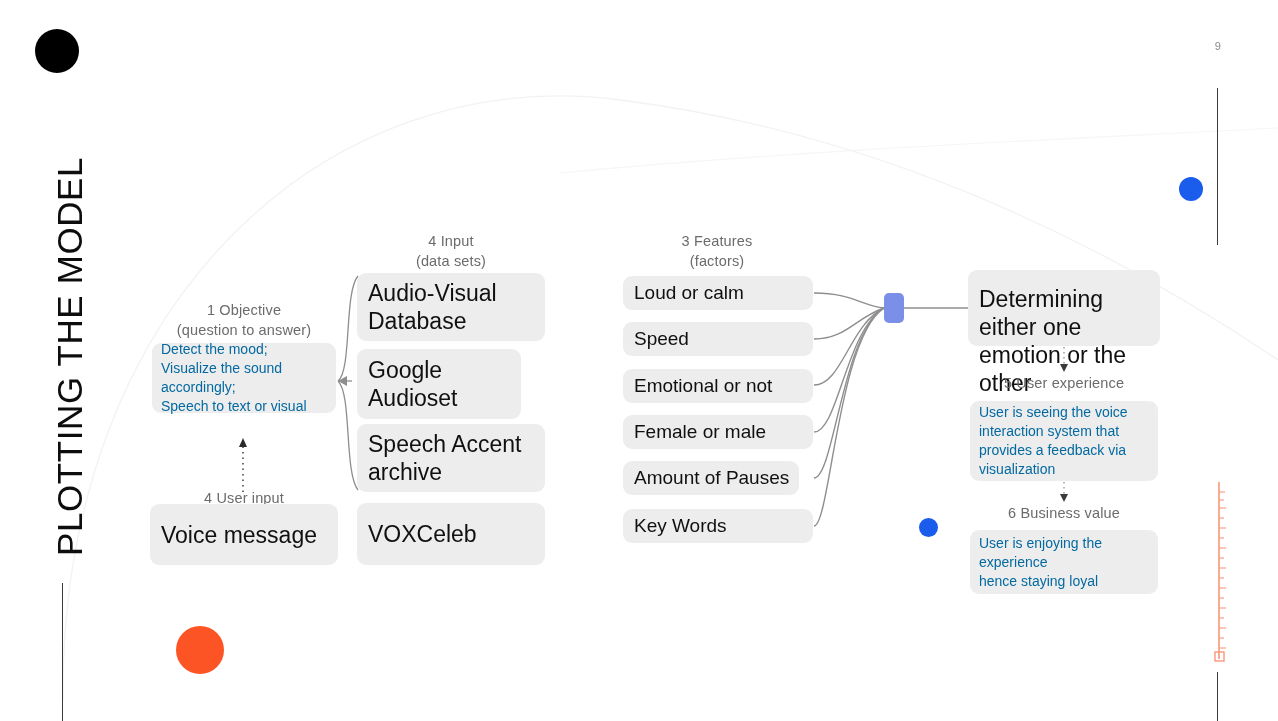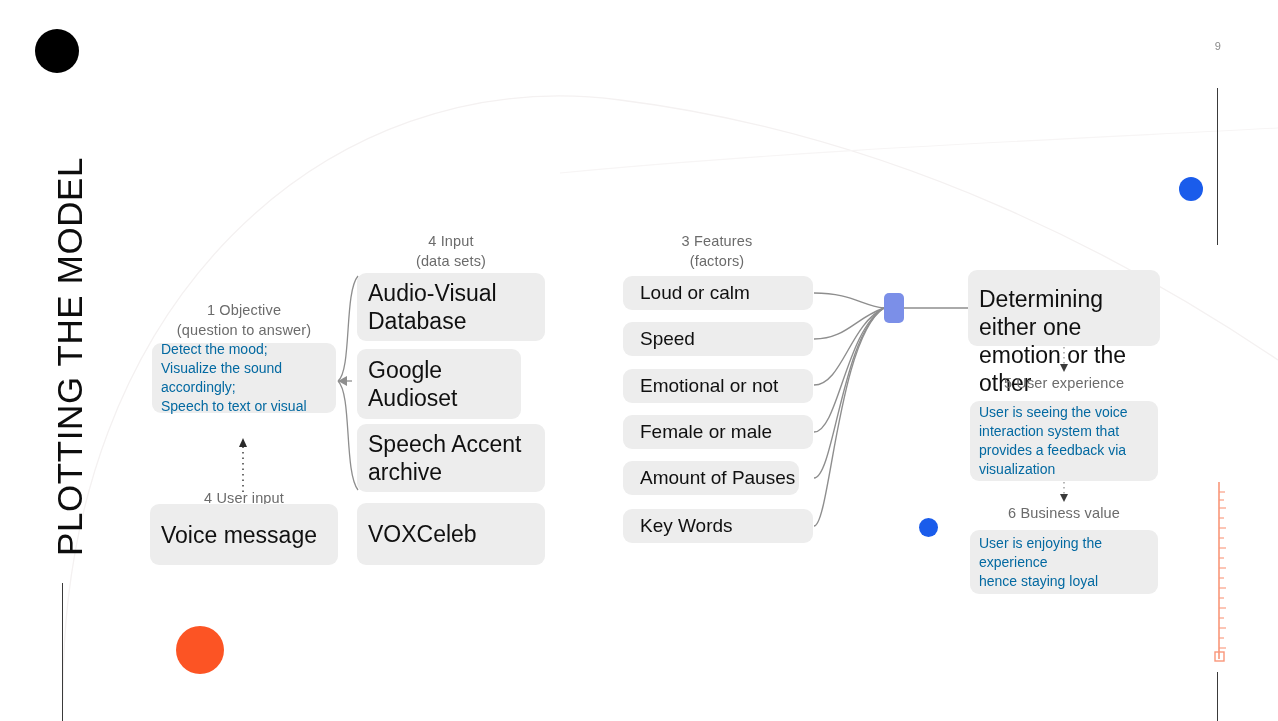--- a/index.html
+++ b/index.html
@@ -119,21 +119,21 @@
   .node.small .txt {
     font-size: 14px;
     line-height: 19px;
     color: #0369a1;
     padding: 0 0 0 9px;
   }
   .node.mid .txt {
     font-size: 19px;
     line-height: 24px;
     color: #101010;
-    padding: 0 0 0 17px;
+    padding: 0 0 0 11px;
   }
 
   
   .hub-node {
     position: absolute;
     left: 884px; top: 293px;
     width: 20px; height: 30px;
     border-radius: 5px;
     background: #7B8FE8;
   }

